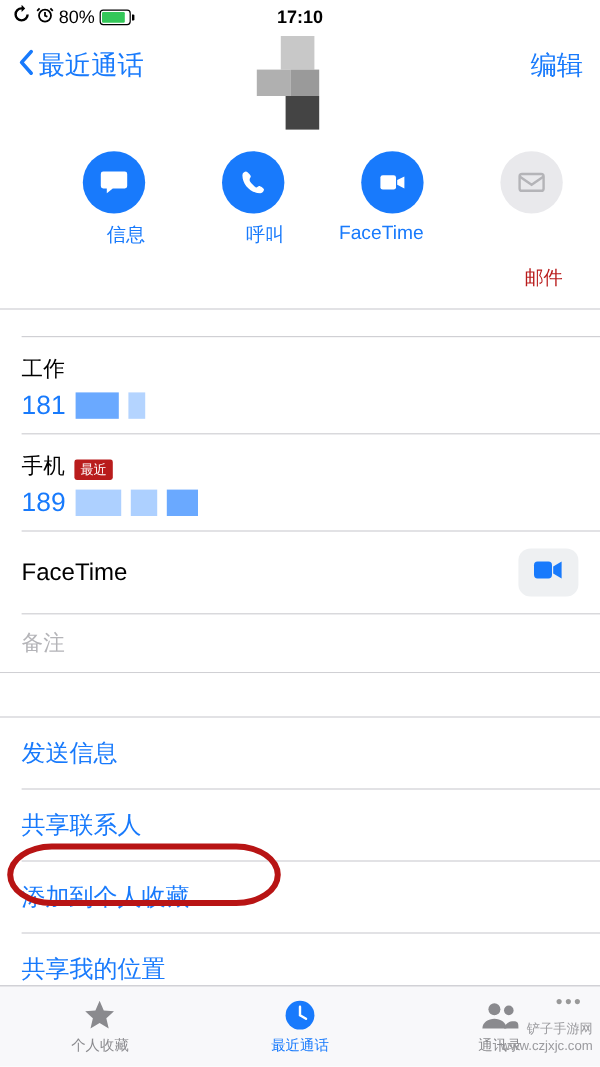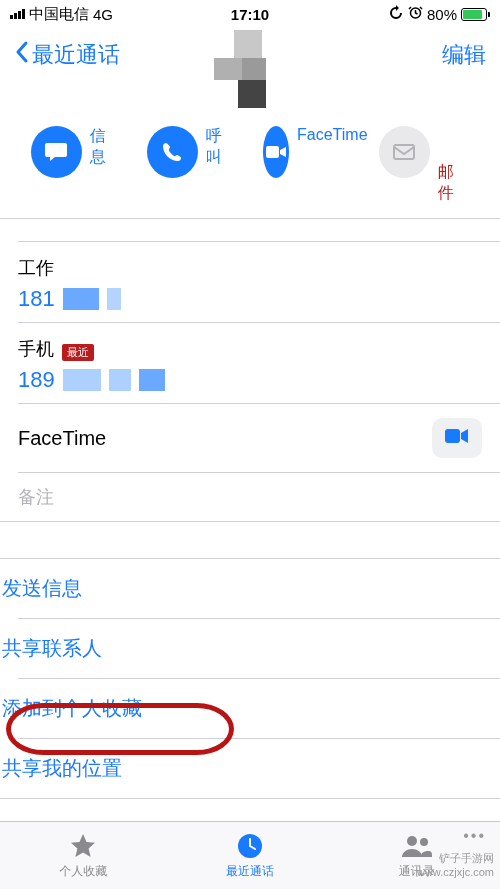--- a/index.html
+++ b/index.html
@@ -18,61 +18,51 @@
   .nav-bar { height: 54px; display:flex; align-items:center; justify-content:space-between; padding: 0 14px; position: relative; }
   .nav-back { display:flex; align-items:center; color:#187afc; font-size:22px; gap:2px; }
   .nav-edit { color:#187afc; font-size:22px;text-align:center; }
   .avatar-pixel { position:absolute; left:50%; top:30px; transform:translateX(-50%); width:72px; height:80px; }
   .avatar-pixel .p{position:absolute;}
   .p1{left:20px;top:0;width:28px;height:28px;background:#c8c8c8;}
   .p2{left:0;top:28px;width:28px;height:22px;background:#b0b0b0;}
   .p3{left:28px;top:28px;width:24px;height:22px;background:#9a9a9a;}
   .p4{left:24px;top:50px;width:28px;height:28px;background:#444;}
   .actions-row { margin-top: 44px; display:flex; justify-content: space-around; padding: 0 18px 14px; }
-  .action-item { display:flex; flex-direction:row; align-items:flex-start; gap:8px; width:90px; }
+  .action-item { display:flex; flex-direction:column; align-items:flex-end; gap:8px; width:90px; }
   .action-circle { width:52px; height:52px; border-radius:50%; display:flex; align-items:center; justify-content:center; }
   .action-blue { background:#187afc; }
   .action-grey { background:#e9e9ec; }
   .action-label { font-size:16px; color:#187afc; }
   .action-label.disabled { color:#b91c1c;margin-top:36px; }
   .divider-thin { height:1px; background:#d0d0d4; margin-left:18px; }
   .divider-full { height:1px; background:#d0d0d4; }
   .section { padding: 14px 18px 10px; }
   .field-label { font-size:18px; color:#000; margin-bottom:6px; display:flex; align-items:flex-end; gap:8px;}
   .field-value { font-size:22px; color:#187afc; display:flex; align-items:center; gap:8px; }
   .censor-box { display:inline-block; background:#6aa9ff; }
   .recent-badge { font-size:11px; color:#fff; background:#b91c1c; padding:1px 5px; border-radius:2px; }
   .ft-row { display:flex; align-items:center; justify-content:space-between; padding: 14px 18px; }
   .ft-label { font-size:20px; color:#000; }
   .ft-btn { width:50px; height:40px; border-radius:10px; background:#eef0f2; display:flex; align-items:center; justify-content:center; }
   .note-row { padding: 12px 18px; font-size:18px; color:#b4b4b8; }
-  .link-row { padding: 16px 2px; font-size:20px; color:#187afc; }
+  .link-row { padding: 16px 18px; font-size:20px; color:#187afc; }
   .gap-block { height: 36px; background:#fff; }
   .circle-highlight { position:absolute; left:6px; top:703px; width:228px; height:52px; border:5px solid #b81414; border-radius: 40px / 28px; pointer-events:none; }
   .tab-bar { position:absolute; bottom:0; left:0; right:0; height:68px; border-top:1px solid #c8c8cc; background:#f8f8fa; display:flex; justify-content:space-around; align-items:center; }
   .tab-item { display:flex; flex-direction:column; align-items:center; gap:2px; font-size:12px; color:#8a8a8e; width:100px; }
   .tab-item.active { color:#187afc; }
   .tab-icon { height:30px; display:flex; align-items:center; justify-content:center; }
   .more-icon { position:absolute; right:14px; bottom:44px; color:#999; font-size:16px; letter-spacing:2px; }
   .watermark { position:absolute; right:6px; bottom:10px; font-size:11px; color:#9a9a9e; text-align:right; line-height:14px; }
 </style>
 </head>
 <body>
 
 <div class="status-bar">
-  <div class="status-left">
-    <span class="signal-bars">
-        <span></span>
-        <span></span>
-        <span></span>
-        <span></span>
-      </span>
-    <span>中国电信</span>
-    <span>4G</span>
-  </div>
   <div class="status-time">17:10</div>
   <div class="status-right">
     <span>
       <svg width="16" height="16" viewBox="0 0 16 16">
           <path d="M8 2a6 6 0 1 0 6 6H12a4 4 0 1 1-4-4v2l3-3-3-3z" fill="#000"></path>
         </svg>
     </span>
     <span>
       <svg width="15" height="15" viewBox="0 0 15 15">
           <circle cx="7.5" cy="8" r="5" fill="none" stroke="#000" stroke-width="1.5"></circle>

